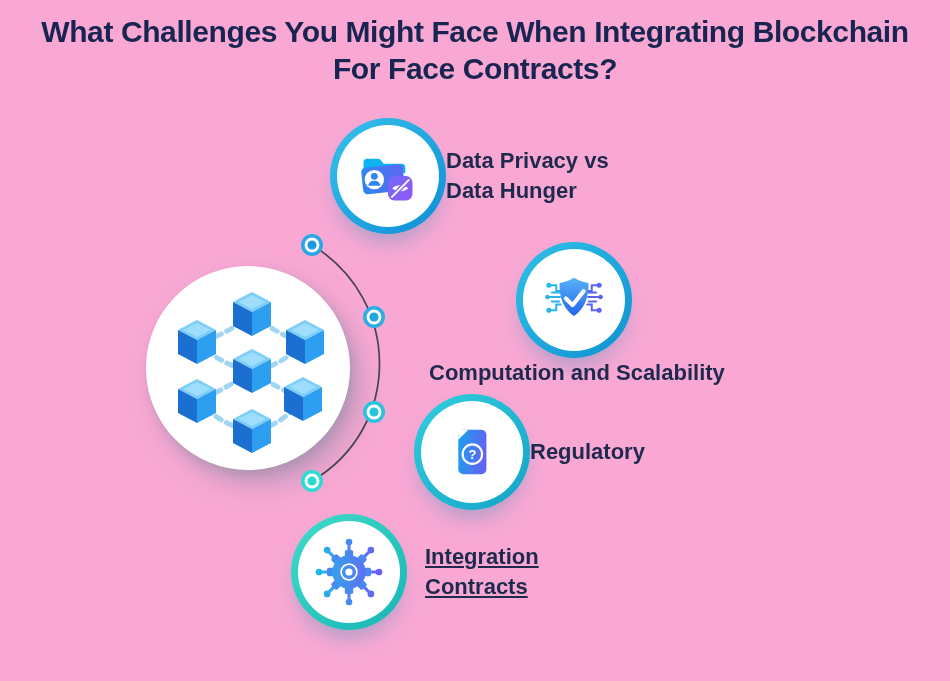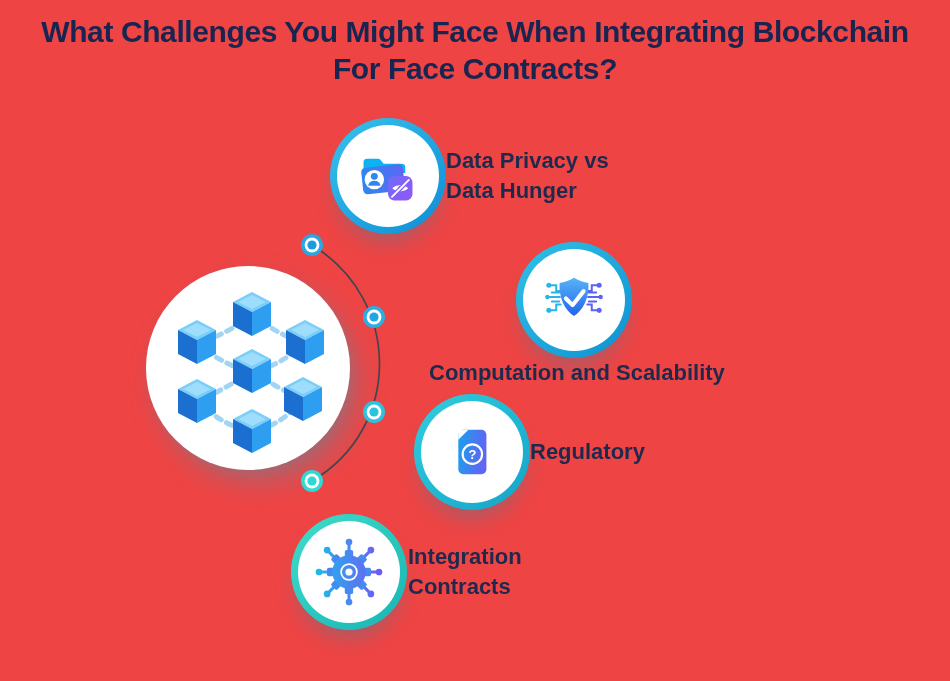--- a/index.html
+++ b/index.html
@@ -1,18 +1,18 @@
 <!DOCTYPE html>
 <html><head>
 <meta charset="utf-8">
 <style>
   html,body{margin:0;padding:0;}
   .canvas{
     position:relative;width:950px;height:681px;overflow:hidden;
-    background:#ef4444;
+    background:#f9a8d4;
     font-family:"Liberation Sans",sans-serif;
   }
   .title{
     position:absolute;top:13px;left:0;right:0;text-align:center;
     color:#182550;font-weight:bold;font-size:30px;line-height:37px;
     letter-spacing:-0.4px;
   }
   .title div{white-space:nowrap;}
   
   .item{position:absolute;display:flex;align-items:center;z-index:3;}
@@ -32,21 +32,21 @@
   .label{
     margin-left:0;color:#1e2a4d;font-weight:bold;
     font-size:22px;line-height:30px;
   }
   .label span{display:block;white-space:nowrap;}
   .i1{left:330px;top:118px;}
   .i2{left:423px;top:242px;flex-direction:column;}
   .i2 .label{margin-left:6px;}
   .i3{left:414px;top:394px;}
   .i4{left:291px;top:514px;}
-  .i4 .label{margin-left:1px;}
+  .i4 .label{margin-left:18px;text-decoration:underline;}
   
   .hub{
     position:absolute;left:146px;top:266px;width:204px;height:204px;
     border-radius:50%;background:#ffffff;z-index:1;
     box-shadow:10px 14px 26px rgba(108,130,150,0.42),3px 5px 9px rgba(108,130,150,0.22);
     display:flex;align-items:center;justify-content:center;
   }
   .arc-overlay{position:absolute;left:0;top:0;z-index:2;pointer-events:none;}
 </style>
 </head>

